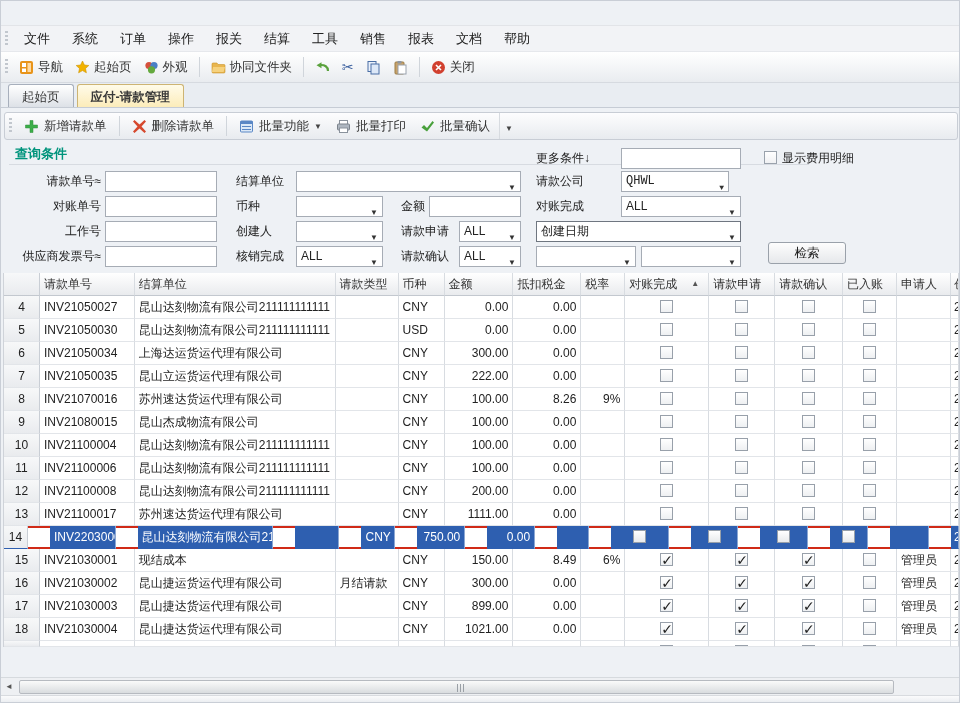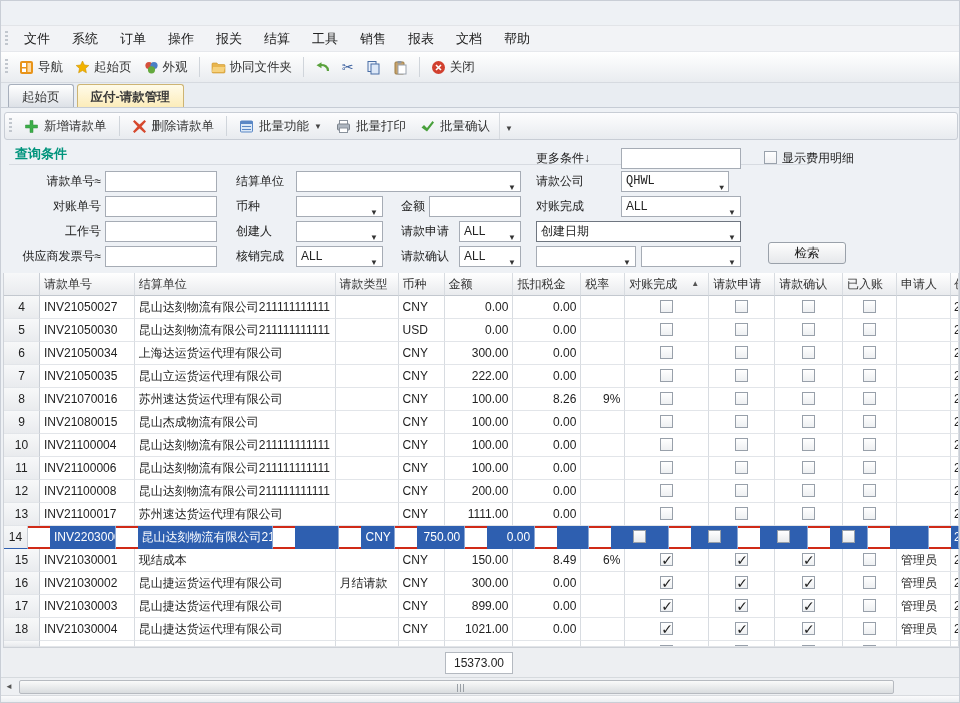--- a/index.html
+++ b/index.html
@@ -541,23 +541,20 @@
       <div class="td c-k"><span class="cb checked"></span></div>
       <div class="td c-k2"><span class="cb checked"></span></div>
       <div class="td c-k3"><span class="cb"></span></div>
       <div class="td c-k4"><span class="cb"></span></div>
       <div class="td c-app">管理员</div>
       <div class="td c-date">2</div>
     </div>
       </div>
   </div>
 
-  <div class="sumrow">
-    <span class="sumbox">15373.00</span>
-  </div>
 
   <div class="hscroll">
     <span class="hs-arrow">◄</span>
     <span class="hs-thumb">
         <span class="hs-grip"></span>
       </span>
   </div>
   <div class="statusstrip"></div>
 
 </div>

